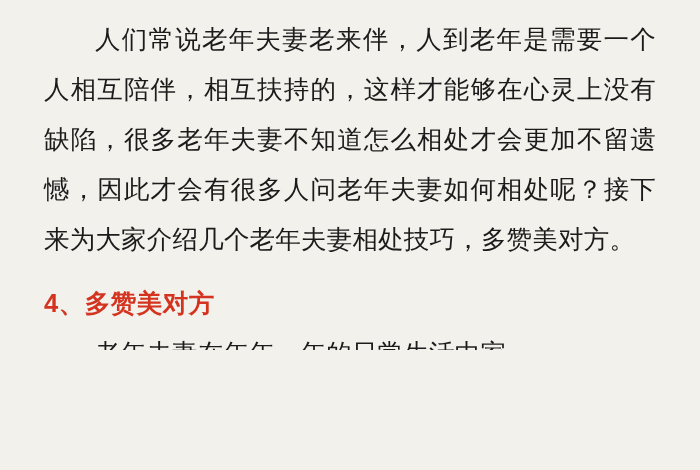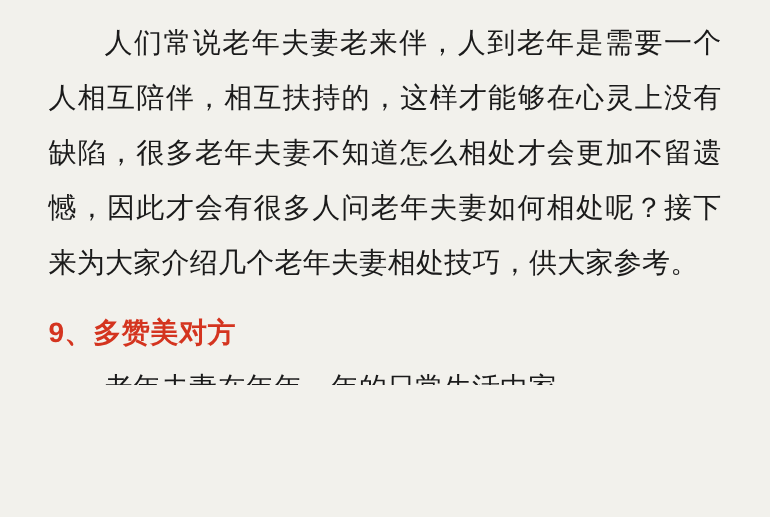--- a/index.html
+++ b/index.html
@@ -62,23 +62,23 @@
     top: 0;
   }
 </style>
 </head>
 <body>
 
 <div class="page">
 
   <div class="article-body">
 
-    <p class="para">人们常说老年夫妻老来伴，人到老年是需要一个人相互陪伴，相互扶持的，这样才能够在心灵上没有缺陷，很多老年夫妻不知道怎么相处才会更加不留遗憾，因此才会有很多人问老年夫妻如何相处呢？接下来为大家介绍几个老年夫妻相处技巧，供大家参考。</p>
+    <p class="para">人们常说老年夫妻老来伴，人到老年是需要一个人相互陪伴，相互扶持的，这样才能够在心灵上没有缺陷，很多老年夫妻不知道怎么相处才会更加不留遗憾，因此才会有很多人问老年夫妻如何相处呢？接下来为大家介绍几个老年夫妻相处技巧，多赞美对方。</p>
 
-    <h3 class="heading">9、多赞美对方</h3>
+    <h3 class="heading">4、多赞美对方</h3>
 
     <div class="clip-window">
       <p class="para-clipped">老年夫妻在年年一年的日常生活中家</p>
     </div>
 
   </div>
 
 </div>
 
 </body></html>

